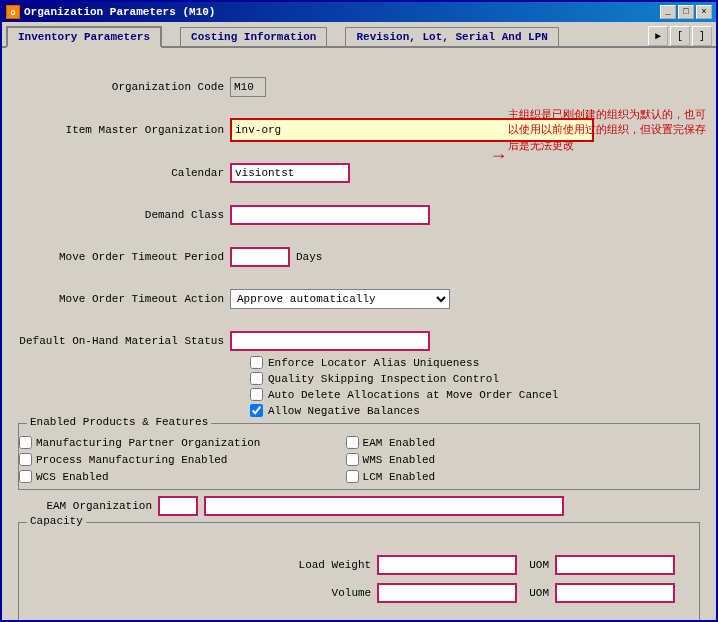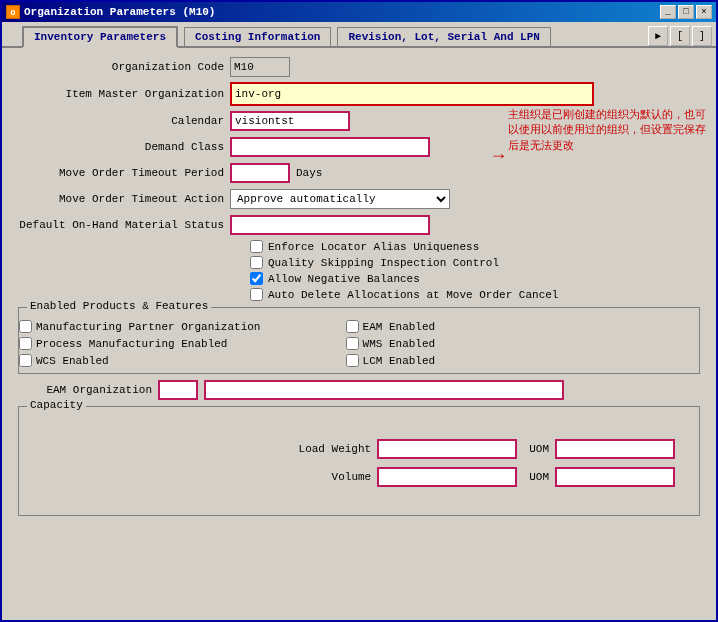--- a/index.html
+++ b/index.html
@@ -63,24 +63,24 @@
       align-items: center;
       justify-content: center;
       font-size: 9px;
       color: black;
       cursor: pointer;
     }
     .tabs-bar {
       background: #d4d0c8;
       display: flex;
       align-items: flex-end;
-      padding: 4px 4px 0 20px;
+      padding: 4px 4px 0 4px;
       border-bottom: 2px solid #808080;
       flex-shrink: 0;
-      gap: 6px;
+      gap: 18px;
     }
     .tab {
       padding: 3px 10px;
       background: #d4d0c8;
       border: 1px solid #808080;
       border-bottom: none;
       cursor: pointer;
       font-size: 11px;
       font-family: 'Courier New', monospace;
       color: #000080;
@@ -115,40 +115,41 @@
       background: #d4d0c8;
       padding: 8px;
       overflow-y: auto;
       position: relative;
     }
     .form-row {
       display: flex;
       align-items: center;
       margin-bottom: 4px;
       min-height: 22px;
+      margin-top: 20px;
     }
     .label {
       text-align: right;
       padding-right: 6px;
       color: #000000;
       font-family: 'Courier New', monospace;
       font-size: 11px;
       white-space: nowrap;
       flex-shrink: 0;
       width: 220px;
     }
     .field-input {
       height: 20px;
       border: 2px solid #be185d;
       background: white;
       font-family: 'Courier New', monospace;
       font-size: 11px;
       padding: 0 3px;
     }
-    .field-input.short { width: 60px; }
+    .field-input.short { width: 36px; }
     .field-input.medium { width: 160px; }
     .field-input.long { width: 280px; }
     .field-input.full { width: 360px; }
     .days-label {
       margin-left: 6px;
       font-size: 11px;
     }
     select.field-select {
       height: 20px;
       border: 1px solid #808080;
@@ -344,26 +345,26 @@
 
     <div class="checkbox-row">
       <input type="checkbox" style="">
       <span class="checkbox-label">Enforce Locator Alias Uniqueness</span>
     </div>
     <div class="checkbox-row">
       <input type="checkbox" style="">
       <span class="checkbox-label">Quality Skipping Inspection Control</span>
     </div>
     <div class="checkbox-row">
+      <input type="checkbox" style="">
+      <span class="checkbox-label">Auto Delete Allocations at Move Order Cancel</span>
+    </div>
+    <div class="checkbox-row">
       <input type="checkbox" checked="" style="">
       <span class="checkbox-label">Allow Negative Balances</span>
-    </div>
-    <div class="checkbox-row">
-      <input type="checkbox" style="">
-      <span class="checkbox-label">Auto Delete Allocations at Move Order Cancel</span>
     </div>
 
     <div class="group-box">
       <span class="group-box-title">Enabled Products &amp; Features</span>
       <div class="group-content">
         <div class="checkbox-item">
           <input type="checkbox" style="">
           <span>Manufacturing Partner Organization</span>
         </div>
         <div class="checkbox-item">

